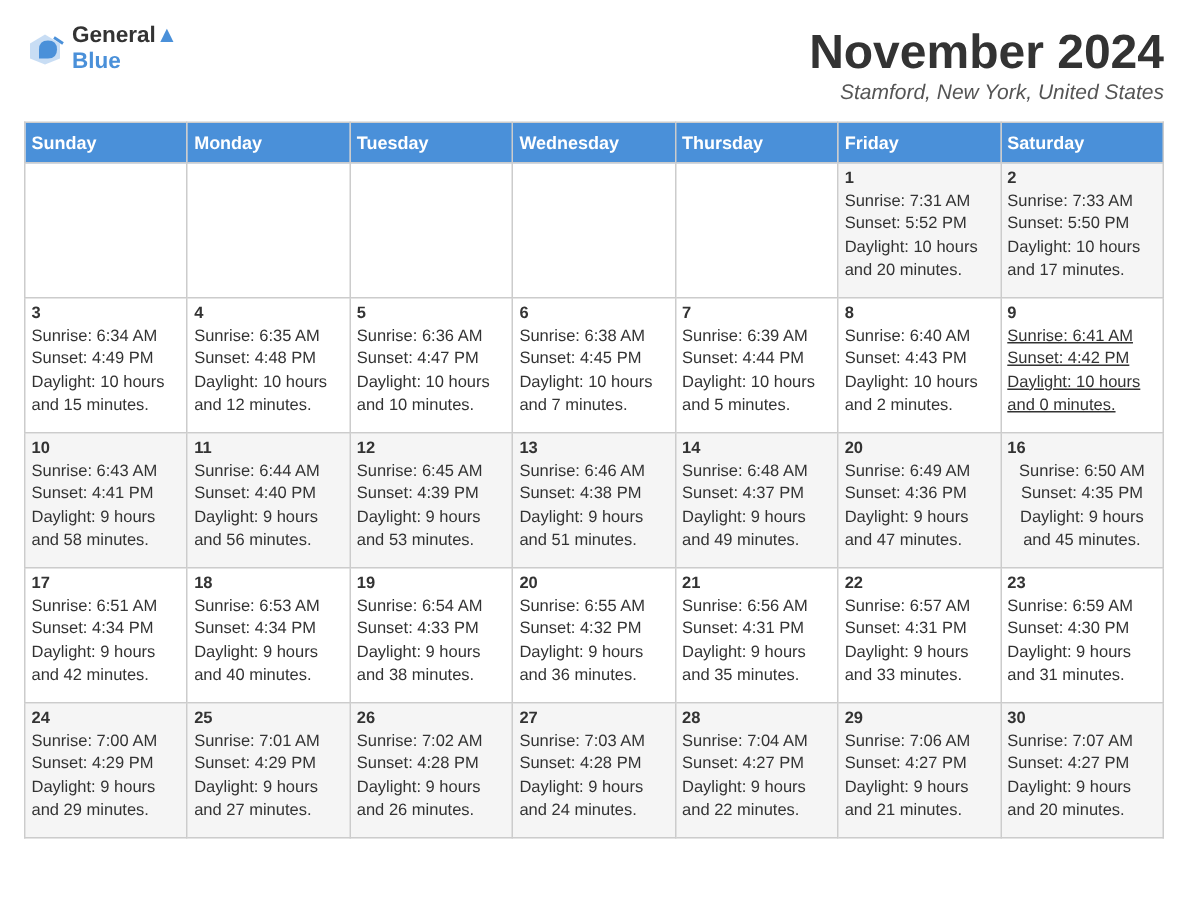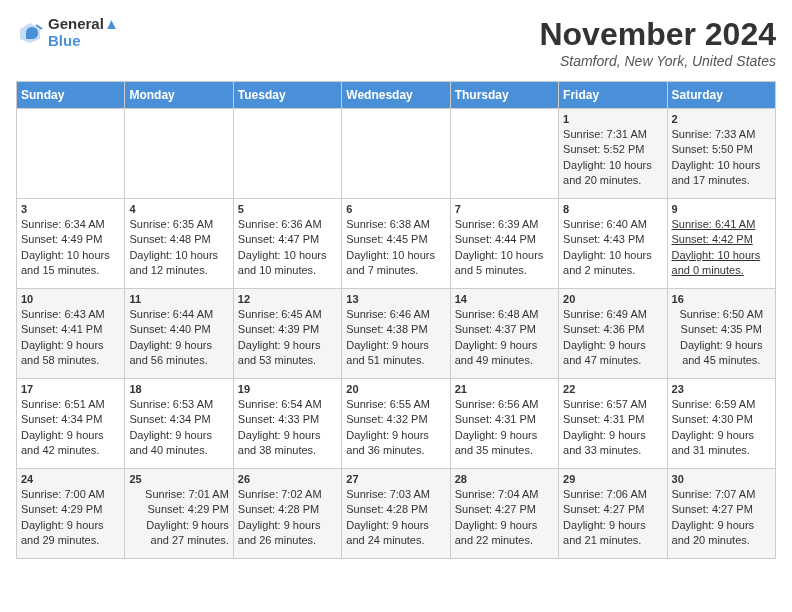--- a/index.html
+++ b/index.html
@@ -294,21 +294,21 @@
       <tr>
         <td>
           <div class="day-number">24</div>
           <div class="day-detail" style="white-space: pre-line;">Sunrise: 7:00 AM
 Sunset: 4:29 PM
 Daylight: 9 hours
 and 29 minutes.</div>
         </td>
         <td>
           <div class="day-number">25</div>
-          <div class="day-detail" style="white-space: pre-line; text-align: right;">Sunrise: 7:01 AM
+          <div class="day-detail" style="white-space: pre-line;">Sunrise: 7:01 AM
 Sunset: 4:29 PM
 Daylight: 9 hours
 and 27 minutes.</div>
         </td>
         <td>
           <div class="day-number">26</div>
           <div class="day-detail" style="white-space: pre-line;">Sunrise: 7:02 AM
 Sunset: 4:28 PM
 Daylight: 9 hours
 and 26 minutes.</div>

